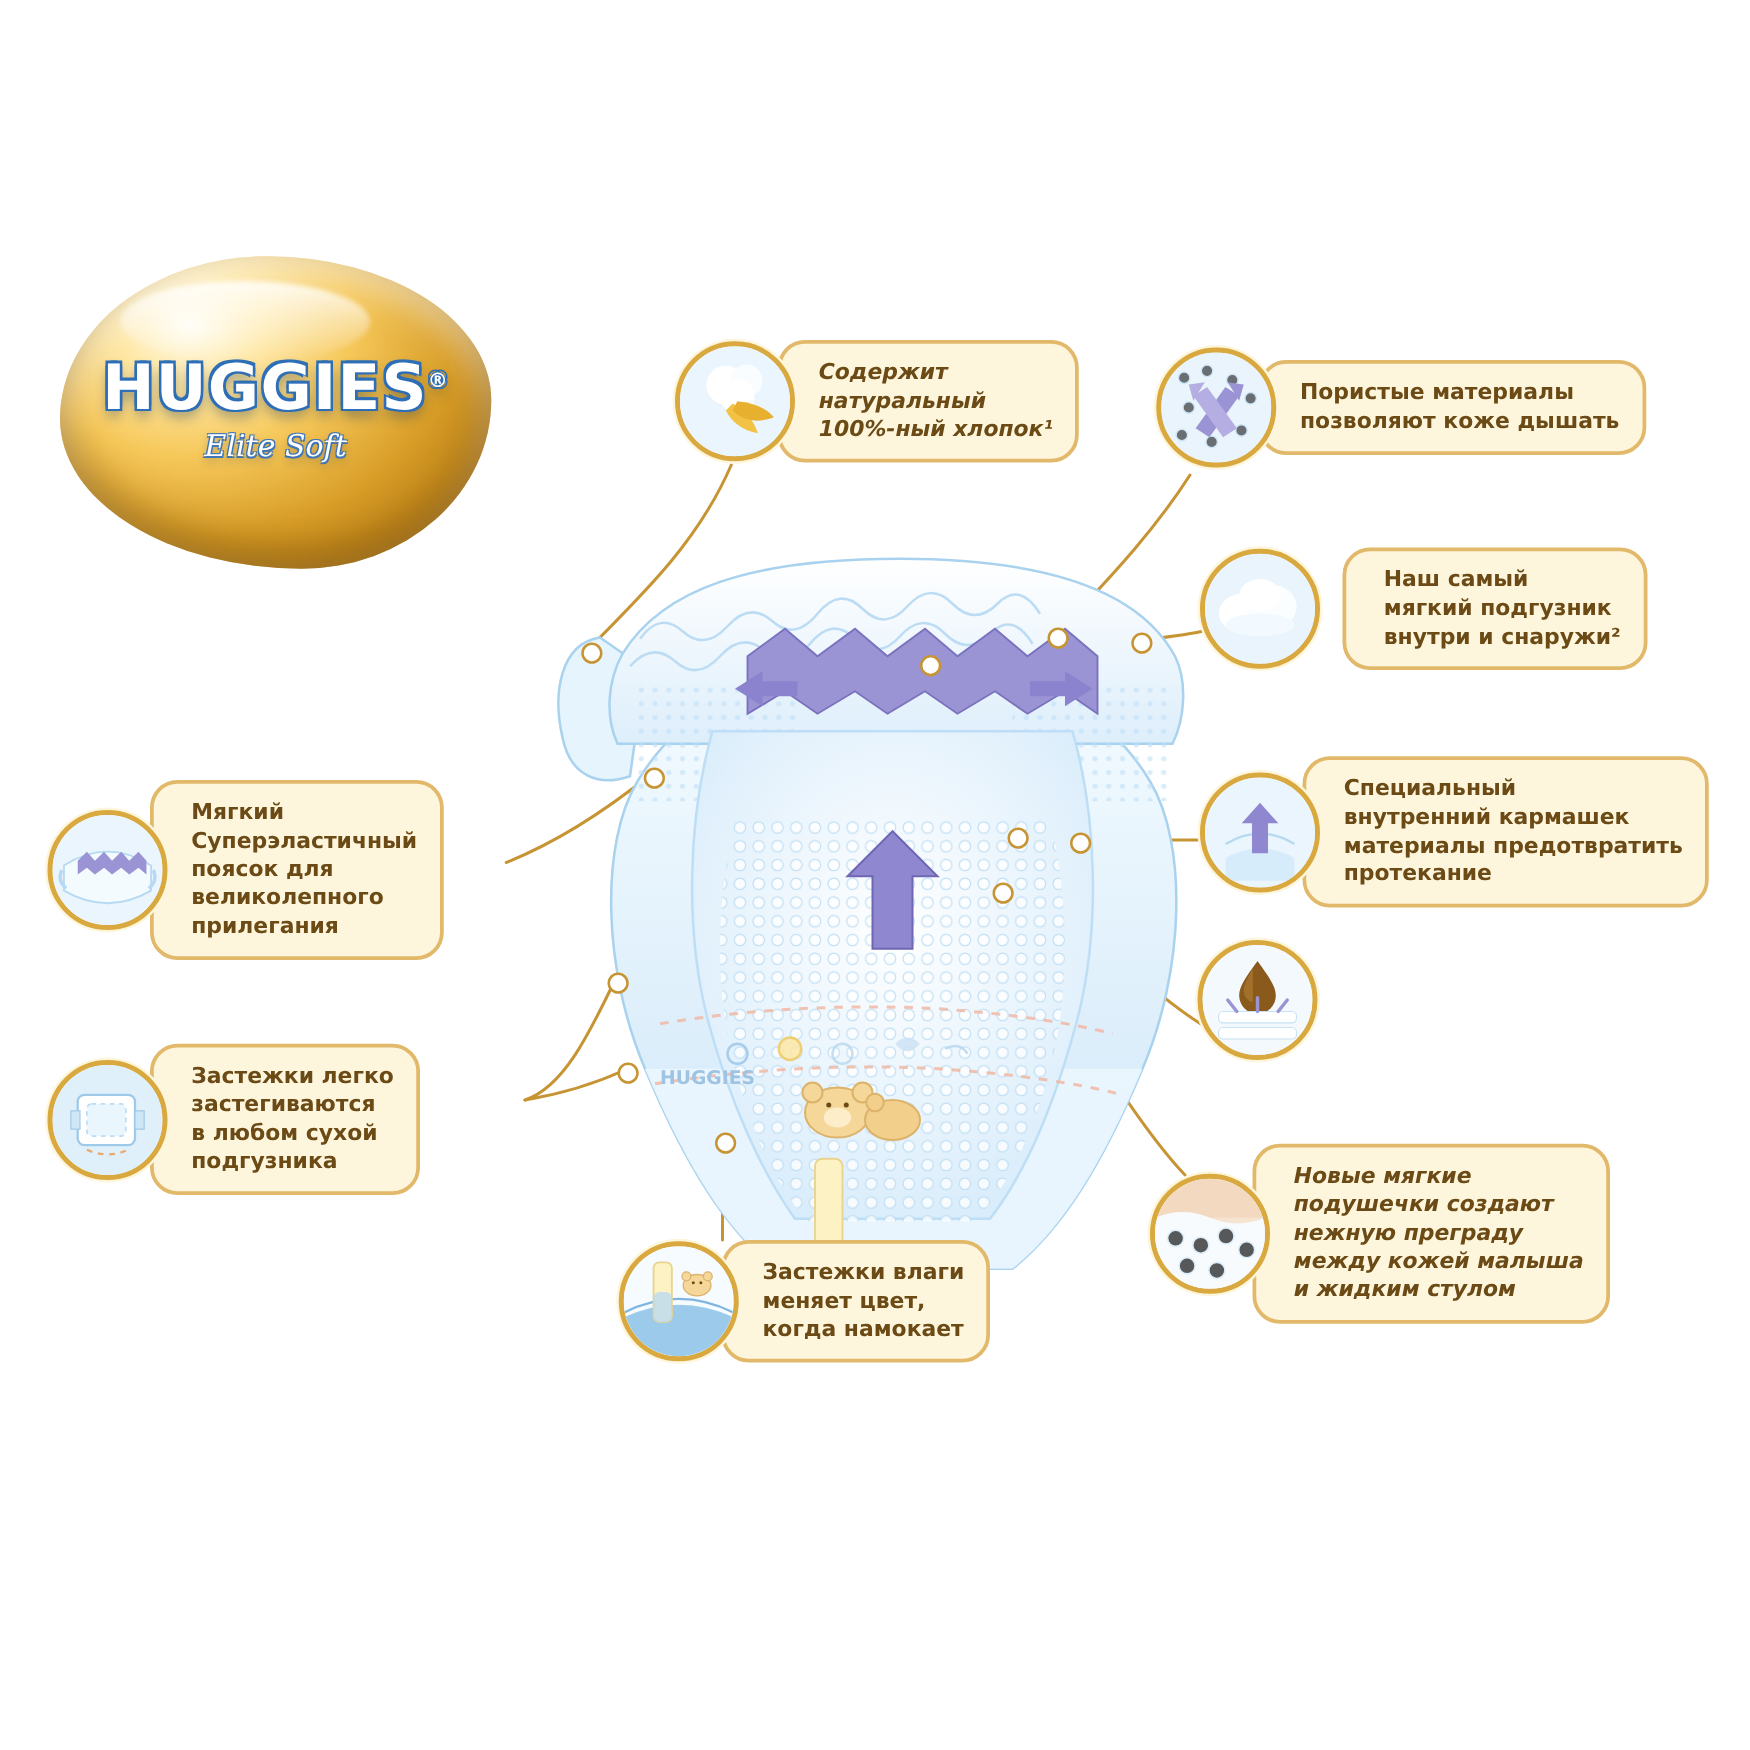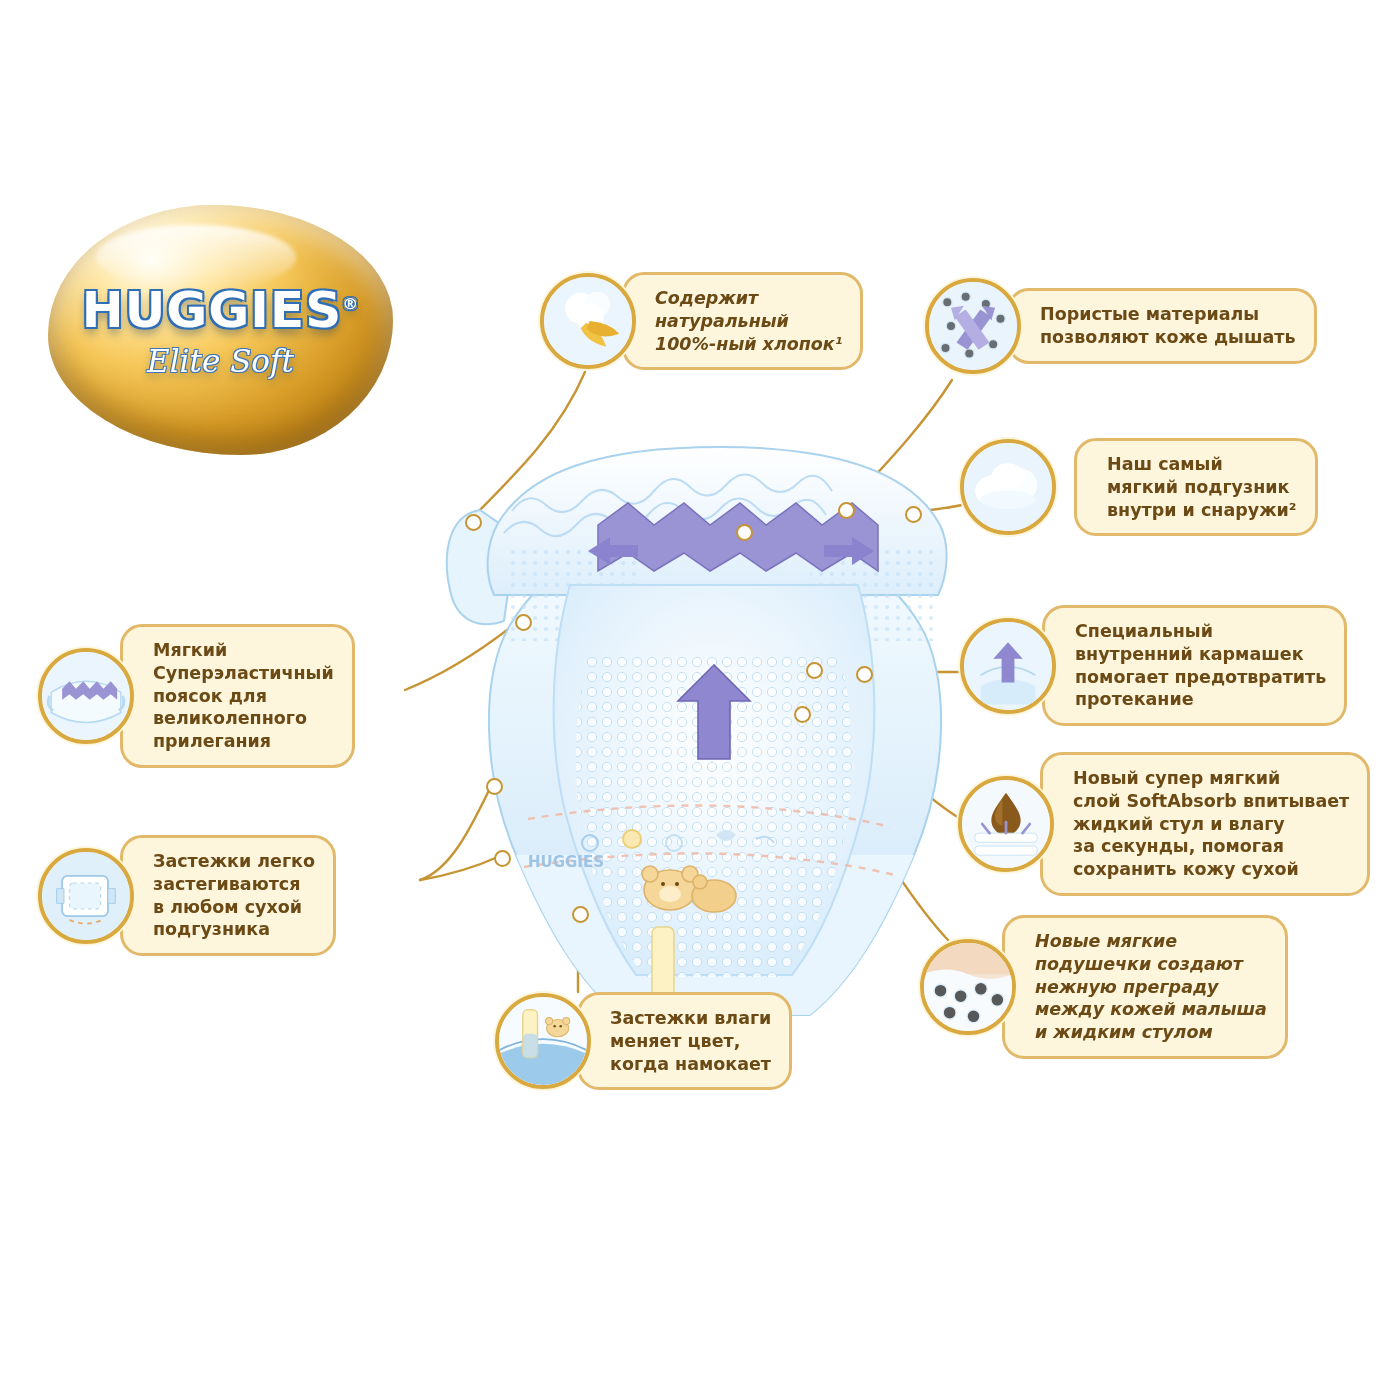--- a/index.html
+++ b/index.html
@@ -77,21 +77,21 @@
     font-size: 16px;
     vertical-align: super;
   }
   .logo-sub {
     position: absolute;
     left: 0; right: 0;
     top: 138px;
     text-align: center;
     font-family: "DejaVu Serif", serif;
     font-style: italic;
-    font-size: 31px;
+    font-size: 24px;
     color: #ffffff;
     text-shadow:
       1px 1px 0 #3f76b8,
       -1px 1px 0 #3f76b8,
       1px -1px 0 #3f76b8,
       -1px -1px 0 #3f76b8,
       0 4px 8px rgba(20,50,90,.4);
   }
   
   #diaper {
@@ -355,44 +355,39 @@
     <div class="icon-badge icon-left">
       <svg viewBox="0 0 96 96">
           <rect width="96" height="96" fill="#eaf5fd"></rect>
         <path d="M18,70 q30,-16 60,0 l0,20 -60,0 Z" fill="#d7ecfa"></path>
         <path d="M18,58 q30,-18 60,0" fill="none" stroke="#b6d9f1" stroke-width="2"></path>
         <path d="M48,22 l-16,18 9,0 0,26 14,0 0,-26 9,0 Z" fill="#8f87cf"></path>
       </svg>
     </div>
     <div class="bubble pad-left">Специальный
 внутренний кармашек
-помогает предотвратить
+материалы предотвратить
 протекание</div>
   </div>
 
   <div class="callout" id="c-absorb">
     <div class="icon-badge icon-left">
       <svg viewBox="0 0 96 96">
           <rect width="96" height="96" fill="#f3f9fd"></rect>
         <path d="M48,14 c-10,14 -16,22 -16,30 a16,16 0 0 0 32,0 c0,-8 -6,-16 -16,-30 Z" fill="#8a5a1c"></path>
         <path d="M44,20 c-4,8 -8,14 -8,20 a10,10 0 0 0 8,10 Z" fill="#a8752e" opacity=".8"></path>
         <rect x="14" y="58" width="68" height="10" rx="4" fill="#ffffff" stroke="#c8e2f4"></rect>
         <rect x="14" y="72" width="68" height="10" rx="4" fill="#ffffff" stroke="#c8e2f4"></rect>
         <g stroke="#9a93d4" stroke-width="3" stroke-linecap="round">
           <path d="M30,58 l-8,-10"></path>
             <path d="M48,58 l0,-12"></path>
             <path d="M66,58 l8,-10"></path>
         </g>
       </svg>
     </div>
-    <div class="bubble pad-left">Новый супер мягкий
-слой SoftAbsorb впитывает
-жидкий стул и влагу
-за секунды, помогая
-сохранить кожу сухой</div>
   </div>
 
   <div class="callout" id="c-pads">
     <div class="icon-badge icon-left">
       <svg viewBox="0 0 96 96">
           <rect width="96" height="96" fill="#f6e4d2"></rect>
         <rect x="0" y="0" width="96" height="34" fill="#f3d9c0"></rect>
         <path d="M0,34 q24,-10 48,0 q24,10 48,0 l0,62 -96,0 Z" fill="#f7fbfe"></path>
         <g opacity=".65" stroke="#cfe6f7" stroke-width="1.4">
           <circle cx="18" cy="52" r="7"></circle>

